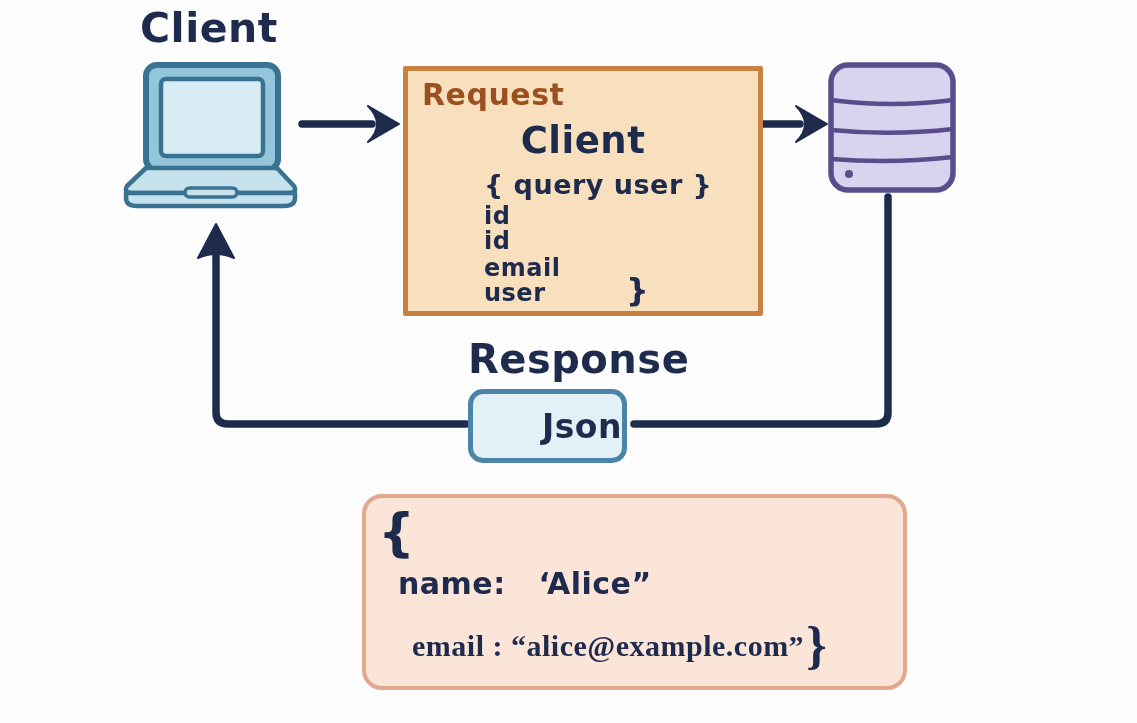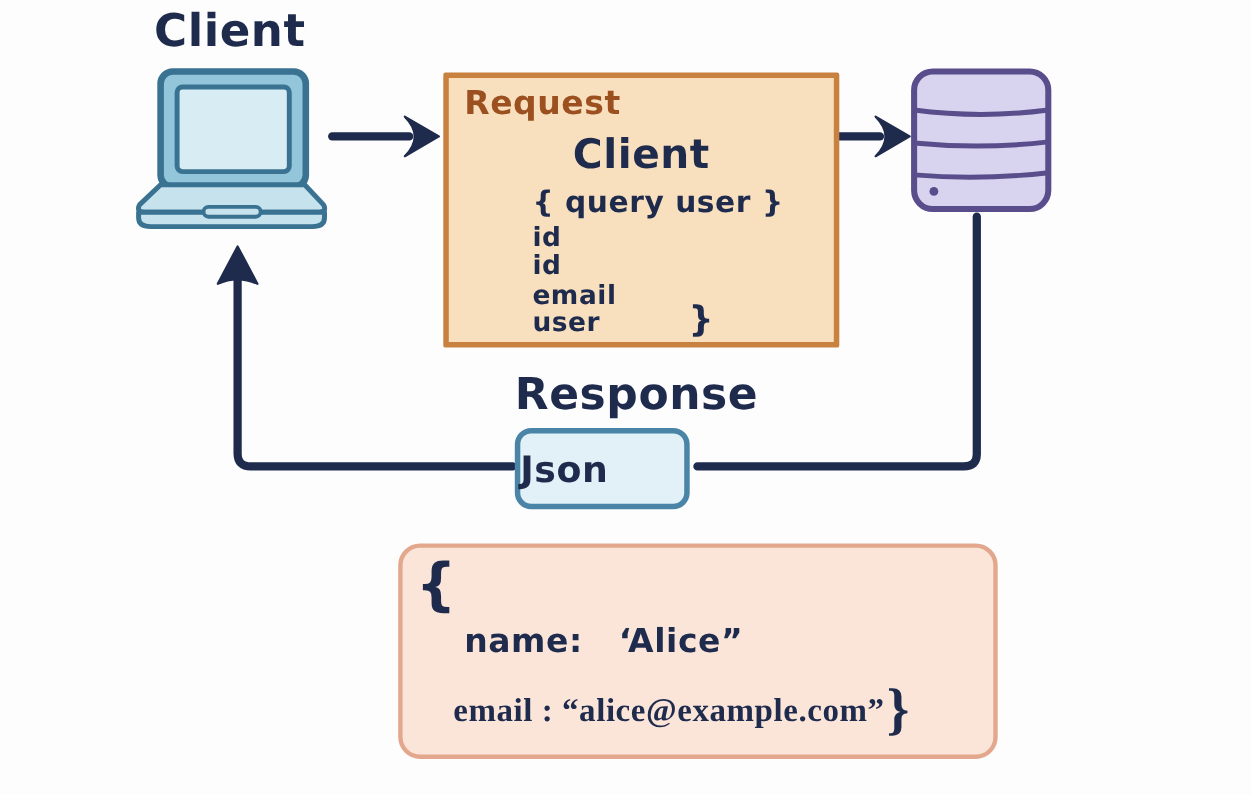--- a/index.html
+++ b/index.html
@@ -96,41 +96,41 @@
   .response-label {
     left: 468px; top: 336px; width: 150px;
     text-align: center; font-size: 40px;
   }
   .json-box {
     left: 468px; top: 389px;
     width: 159px; height: 74px;
     background: var(--json-fill);
     border: 5px solid var(--json-border);
     border-radius: 15px;
-    display: flex; align-items: center; justify-content: flex-start;
+    display: flex; align-items: center; justify-content: flex-end;
     font-size: 33px;
   }
 
   
   .result-box {
     left: 362px; top: 494px;
     width: 545px; height: 196px;
     background: var(--result-fill);
     border: 4px solid var(--result-border);
     border-radius: 20px;
   }
   .result-line {
     position: absolute;
     font-size: 30px;
     white-space: pre;
     display: flex;
     align-items: center;
   }
   .result-line.l1 { left: 12px; top: 8px; }
-  .result-line.l2 { left: 56px; top: 68px; }
+  .result-line.l2 { left: 32px; top: 68px; }
   .result-line.l3 { left: 46px; top: 122px; font-family: Liberation Serif, serif; }
   .big-brace { font-size: 52px; font-weight: bold; line-height: 1; }
   .big-brace.open { margin-right: 10px; }
   .big-brace.close { margin-left: 2px; }
 </style>
 </head>
 <body>
 
 <div class="canvas">
 

